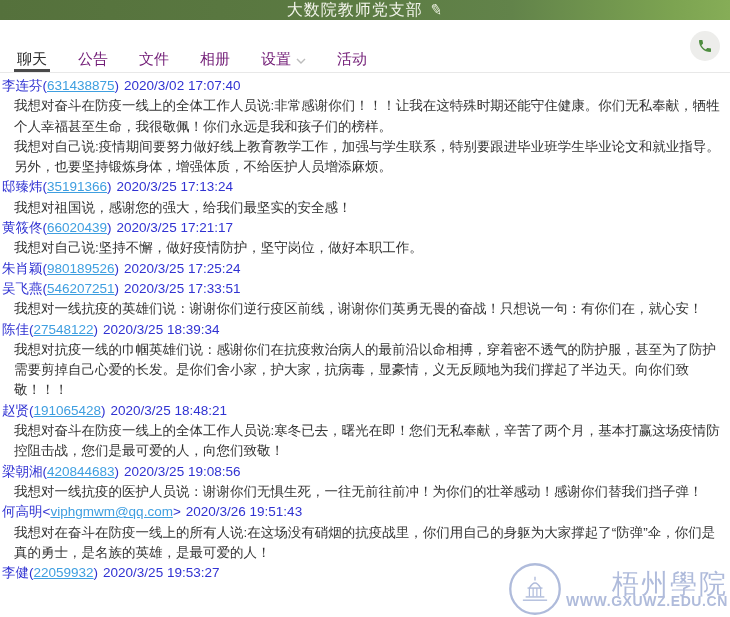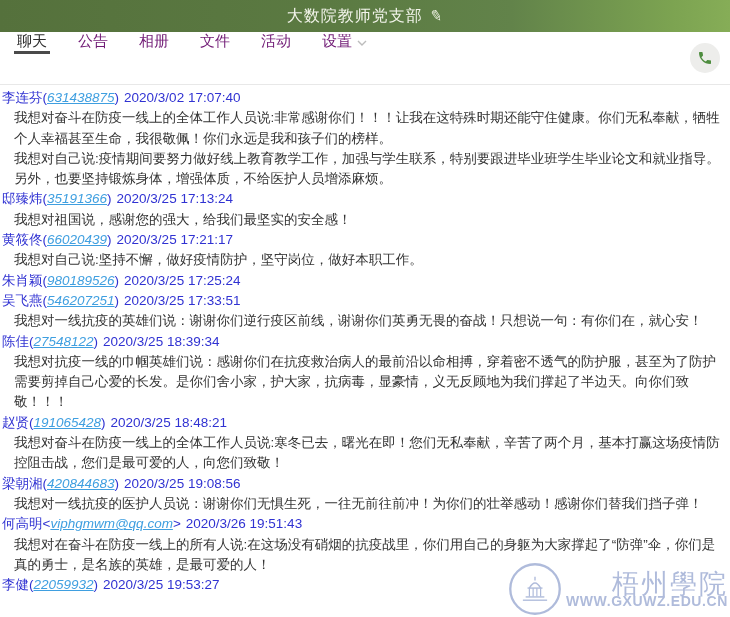--- a/index.html
+++ b/index.html
@@ -3,37 +3,37 @@
 <meta charset="utf-8">
 <style>
   html,body{margin:0;padding:0;}
   body{
     width:730px;height:617px;overflow:hidden;position:relative;
     background:#ffffff;
     font-family:"Liberation Sans","DejaVu Sans",sans-serif;
   }
   
   .app-header{
-    height:32px;
+    height:20px;
     background:linear-gradient(90deg,
       var(--header-green,#55713c) 0%,
       #5b7a42 45%,
       #62834a 70%,
       #7ca351 92%,
       #86ad57 100%);
     color:#f2f4ea;
     display:flex;align-items:center;justify-content:center;
     font-size:16px;letter-spacing:1px;
   }
   .edit-pencil{margin-left:7px;font-size:15px;color:#e9eedd;cursor:pointer;transform:rotate(10deg);display:inline-block;}
   
   .tabbar{
     height:53px;box-sizing:border-box;
     border-bottom:1px solid #e8e8e8;
-    display:flex;align-items:flex-start;
+    display:flex;align-items:flex-end;
     padding:0 10px 0 14px;
     background:#fff;
   }
   .tabs{display:flex;align-items:stretch;}
   .tab{
     display:inline-flex;align-items:center;gap:5px;
     font-size:15px;color:#701a75;
     padding:0 3px;margin-right:25px;
     border-bottom:3px solid transparent;
     box-sizing:border-box;cursor:pointer;user-select:none;
@@ -45,21 +45,21 @@
     width:30px;height:30px;border-radius:50%;
     background:#ededeb;border:none;cursor:pointer;
     display:flex;align-items:center;justify-content:center;padding:0;
   }
   
   .chat{
     padding:3px 8px 0 2px;
     font-size:13.5px;line-height:20.3px;color:#333;
   }
   .msg-head{color:var(--name-blue,#3032d2);white-space:nowrap;overflow:hidden;}
-  .msg-head a{color:var(--link-blue,#3f9fe0);text-decoration:underline;cursor:pointer;font-style:italic;}
+  .msg-head a{color:var(--link-blue,#3f9fe0);text-decoration:underline;cursor:pointer;}
   .msg-time{margin-left:5px;}
   .msg-body p{margin:0;padding-left:12px;}
   
   .watermark{
     position:absolute;right:2px;bottom:0px;
     display:flex;align-items:center;gap:3px;
     color:var(--wm-blue,#a9b6d8);
     pointer-events:none;opacity:.92;
   }
   .wm-right{display:flex;flex-direction:column;align-items:flex-end;}
@@ -79,35 +79,35 @@
 
 <nav class="tabbar">
   <div class="tabs" id="tabs">
       <div class="tab active">
         <span>聊天</span>
       </div>
       <div class="tab">
         <span>公告</span>
       </div>
       <div class="tab">
-        <span>相册</span>
-      </div>
-      <div class="tab">
         <span>文件</span>
       </div>
       <div class="tab">
-        <span>活动</span>
+        <span>相册</span>
       </div>
       <div class="tab">
         <span>设置</span>
         <span class="chev">
           <svg width="10" height="6" viewBox="0 0 10 6">
             <polyline points="1,1 5,5 9,1" stroke="#bcbcbc" stroke-width="1.4" fill="none"></polyline>
           </svg>
         </span>
+      </div>
+      <div class="tab">
+        <span>活动</span>
       </div>
     </div>
   <button class="phone-btn">
     <span style="display:flex;">
       <svg width="16" height="16" viewBox="0 0 24 24" fill="#4e8d3f">
         <path d="M6.62 10.79c1.44 2.83 3.76 5.14 6.59 6.59l2.2-2.2c.27-.27.67-.36 1.02-.24 1.12.37 2.33.57 3.57.57.55 0 1 .45 1 1V20c0 .55-.45 1-1 1-9.39 0-17-7.61-17-17 0-.55.45-1 1-1h3.5c.55 0 1 .45 1 1 0 1.25.2 2.45.57 3.57.11.35.03.74-.25 1.02l-2.2 2.2z"></path>
       </svg>
     </span>
   </button>
 </nav>

